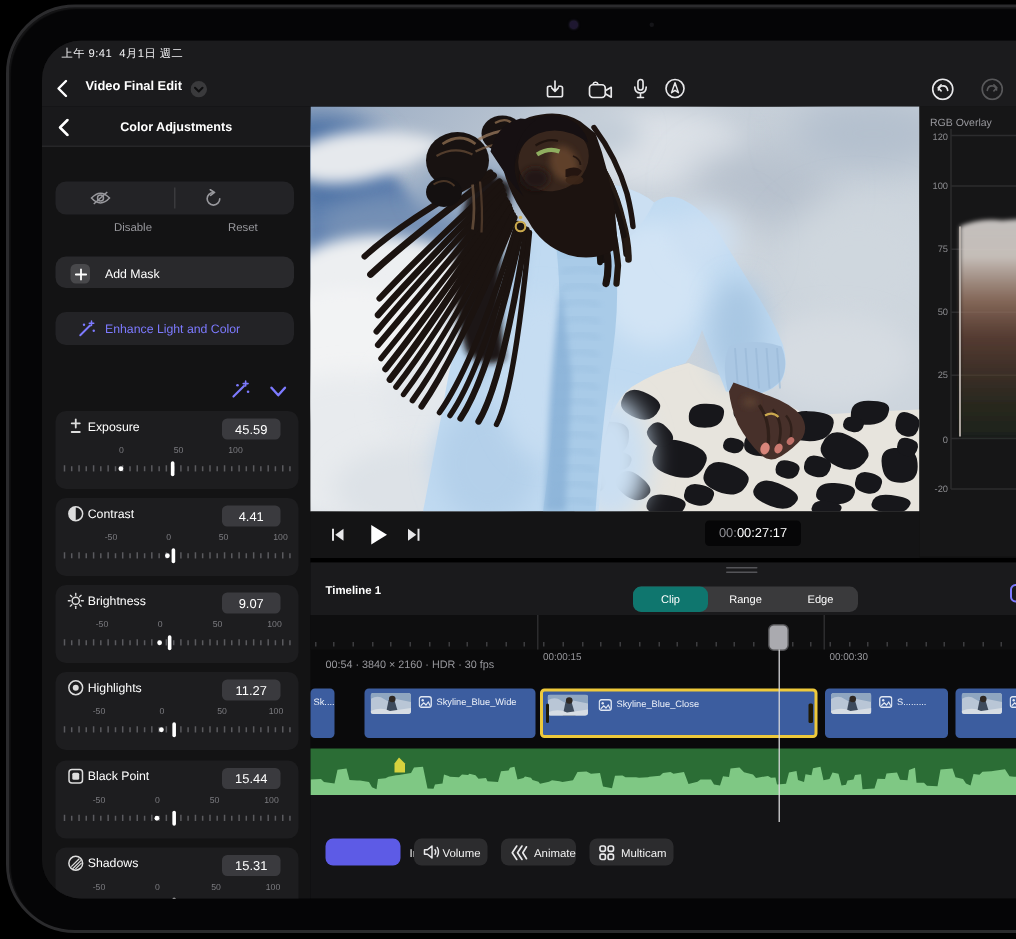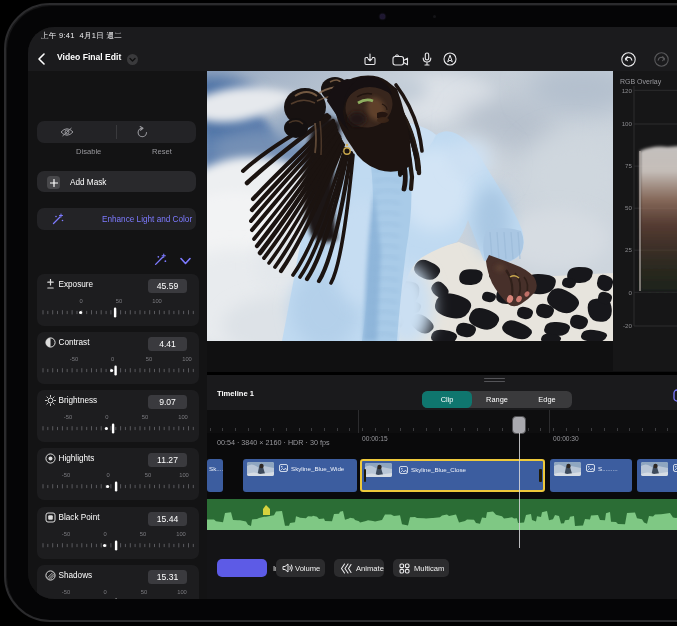--- a/index.html
+++ b/index.html
@@ -88,20 +88,26 @@
         <path d="M4.6 7.9 Q5.2 5.4 7.7 5.2 Q10.4 5.2 10.8 8.3" stroke="#e8e8ea" stroke-width="1.1" fill="none" stroke-linecap="round"></path>
       </svg>
       <svg class="abs" style="left:626px; top:25px;" width="15" height="15" viewBox="0 0 15 15">
         <circle cx="7.5" cy="7.5" r="6.7" stroke="#58585a" stroke-width="1.1" fill="none"></circle>
         <path d="M10 5.2 L10 8 L7.2 8" stroke="#58585a" stroke-width="1.1" fill="none" stroke-linecap="round" stroke-linejoin="round" transform="rotate(-45 8.6 6.6)"></path>
         <path d="M10.4 7.9 Q9.8 5.4 7.3 5.2 Q4.6 5.2 4.2 8.3" stroke="#58585a" stroke-width="1.1" fill="none" stroke-linecap="round"></path>
       </svg>
     </div>
 
     <div id="lpanel">
+      <div id="lphead">
+        <svg class="abs" style="left:10px; top:8px;" width="9" height="12" viewBox="0 0 9 12">
+          <path d="M7 1 L2 6 L7 11" stroke="#fff" stroke-width="1.7" fill="none" stroke-linecap="round" stroke-linejoin="round"></path>
+        </svg>
+        <div class="abs" style="left:0; top:8px; width:179px; text-align:center; font-size:8.4px; font-weight:bold; color:#fff;">Color Adjustments</div>
+      </div>
 
       <div class="btnbar" style="top:50px; height:22px;">
         <div class="abs" style="left:79px; top:4px; width:1px; height:14px; background:#3a3a3d;"></div>
         <svg class="abs" style="left:23px; top:6px;" width="14" height="10" viewBox="0 0 14 10">
           <path d="M1 5 Q7 -1.5 13 5 Q7 11.5 1 5 Z" stroke="#98989d" stroke-width="1" fill="none"></path>
           <circle cx="7" cy="5" r="2" stroke="#98989d" stroke-width="1" fill="none"></circle>
           <path d="M2.5 9 L11.5 1" stroke="#98989d" stroke-width="1"></path>
         </svg>
         <div class="abs gtxt" style="left:39px; top:7px; font-size:7.6px;">Disable</div>
         <svg class="abs" style="left:100px; top:5px;" width="11" height="12" viewBox="0 0 11 12">
@@ -120,21 +126,21 @@
         <div class="abs" style="left:33px; top:7px; font-size:8.2px; color:#fff;">Add Mask</div>
       </div>
 
       <div class="btnbar" style="top:137px; height:22px;">
         <svg class="abs" style="left:15px; top:5px;" width="12" height="12" viewBox="0 0 12 12">
           <path d="M1.5 10.5 L8 4" stroke="#7d7aff" stroke-width="1.3" stroke-linecap="round"></path>
           <path d="M9 1 v3 M7.5 2.5 h3" stroke="#7d7aff" stroke-width="1" stroke-linecap="round"></path>
           <circle cx="4" cy="3.5" r="0.8" fill="#7d7aff"></circle>
           <circle cx="10.5" cy="7.5" r="0.8" fill="#7d7aff"></circle>
         </svg>
-        <div class="abs ptxt" style="left:33px; top:7px; font-size:8.2px;margin-left:32px;">Enhance Light and Color</div>
+        <div class="abs ptxt" style="left:33px; top:7px; font-size:8.2px;">Enhance Light and Color</div>
       </div>
       <div class="abs gtxt" style="left:17px; top:184px; font-size:7px; letter-spacing:.5px;">LIGHT</div>
       <svg class="abs" style="left:126px; top:182px;" width="13" height="13" viewBox="0 0 12 12">
         <path d="M1.5 10.5 L8 4" stroke="#7d7aff" stroke-width="1.3" stroke-linecap="round"></path>
         <path d="M9 1 v3 M7.5 2.5 h3" stroke="#7d7aff" stroke-width="1" stroke-linecap="round"></path>
         <circle cx="4" cy="3.5" r="0.8" fill="#7d7aff"></circle>
         <circle cx="10.5" cy="7.5" r="0.8" fill="#7d7aff"></circle>
       </svg>
       <svg class="abs" style="left:152px; top:186px;" width="11" height="8" viewBox="0 0 11 8">
         <path d="M1 1.5 L5.5 6.5 L10 1.5" stroke="#7d7aff" stroke-width="1.6" fill="none" stroke-linecap="round" stroke-linejoin="round"></path>
@@ -774,20 +780,34 @@
 <path d="M93 181 V200" stroke="#4e6e3c" stroke-width="2.1" opacity="0.24" filter="url(#sb)"></path>
 <path d="M113 187 V208" stroke="#4e6e3c" stroke-width="1.4" opacity="0.12" filter="url(#sb)"></path>
 <path d="M76 200 V227" stroke="#4e6e3c" stroke-width="2.0" opacity="0.24" filter="url(#sb)"></path>
 <path d="M55 180 V199" stroke="#4e6e3c" stroke-width="1.4" opacity="0.13" filter="url(#sb)"></path>
 <path d="M68 194 V214" stroke="#4e6e3c" stroke-width="1.4" opacity="0.23" filter="url(#sb)"></path>
 <path d="M123 189 V200" stroke="#4e6e3c" stroke-width="1.0" opacity="0.23" filter="url(#sb)"></path>
 <path d="M32 196 V218" stroke="#4e6e3c" stroke-width="1.4" opacity="0.22" filter="url(#sb)"></path>
 </svg>
       </div>
 
+    <div id="transport">
+      <svg class="abs" style="left:13px; top:10px;" width="10" height="11" viewBox="0 0 10 11">
+        <path d="M2 1.5 V9.5" stroke="#e8e8ea" stroke-width="1.3"></path>
+        <path d="M9 1.5 L3.5 5.5 L9 9.5 Z" fill="#e8e8ea"></path>
+      </svg>
+      <svg class="abs" style="left:39px; top:8px;" width="13" height="15" viewBox="0 0 13 15">
+        <path d="M1.5 1 L12 7.5 L1.5 14 Z" fill="#fff"></path>
+      </svg>
+      <svg class="abs" style="left:64px; top:10px;" width="10" height="11" viewBox="0 0 10 11">
+        <path d="M8 1.5 V9.5" stroke="#e8e8ea" stroke-width="1.3"></path>
+        <path d="M1 1.5 L6.5 5.5 L1 9.5 Z" fill="#e8e8ea"></path>
+      </svg>
+      <div class="abs" style="left:263px; top:6px; width:64px; height:17px; background:#060607; border-radius:3px; text-align:center; line-height:17px; font-size:8.6px; color:#fff;"><span style="color:#8e8e93;">00:</span>00:27:17</div>
+    </div>
 
     <div id="tl">
       <div class="abs" style="left:0; top:0; width:531px; height:2.5px; background:#000;"></div>
       <div id="tlhead">
         <div class="abs" style="left:277px; top:3px; width:21px; height:1.5px; background:#545458; border-radius:1px;"></div>
         <div class="abs" style="left:277px; top:6px; width:21px; height:1.5px; background:#545458; border-radius:1px;"></div>
         <div class="abs" style="left:10px; top:14px; font-size:7.6px; font-weight:bold; color:#fff;">Timeline 1</div>
         <div class="abs gtxt" style="left:10px; top:44px; font-size:7.2px;">00:54 · 3840 × 2160 · HDR · 30 fps</div>
         <div class="seg" style="left:215px;">
           <div style="background:#0f766e; border-radius:5.5px;">Clip</div>

